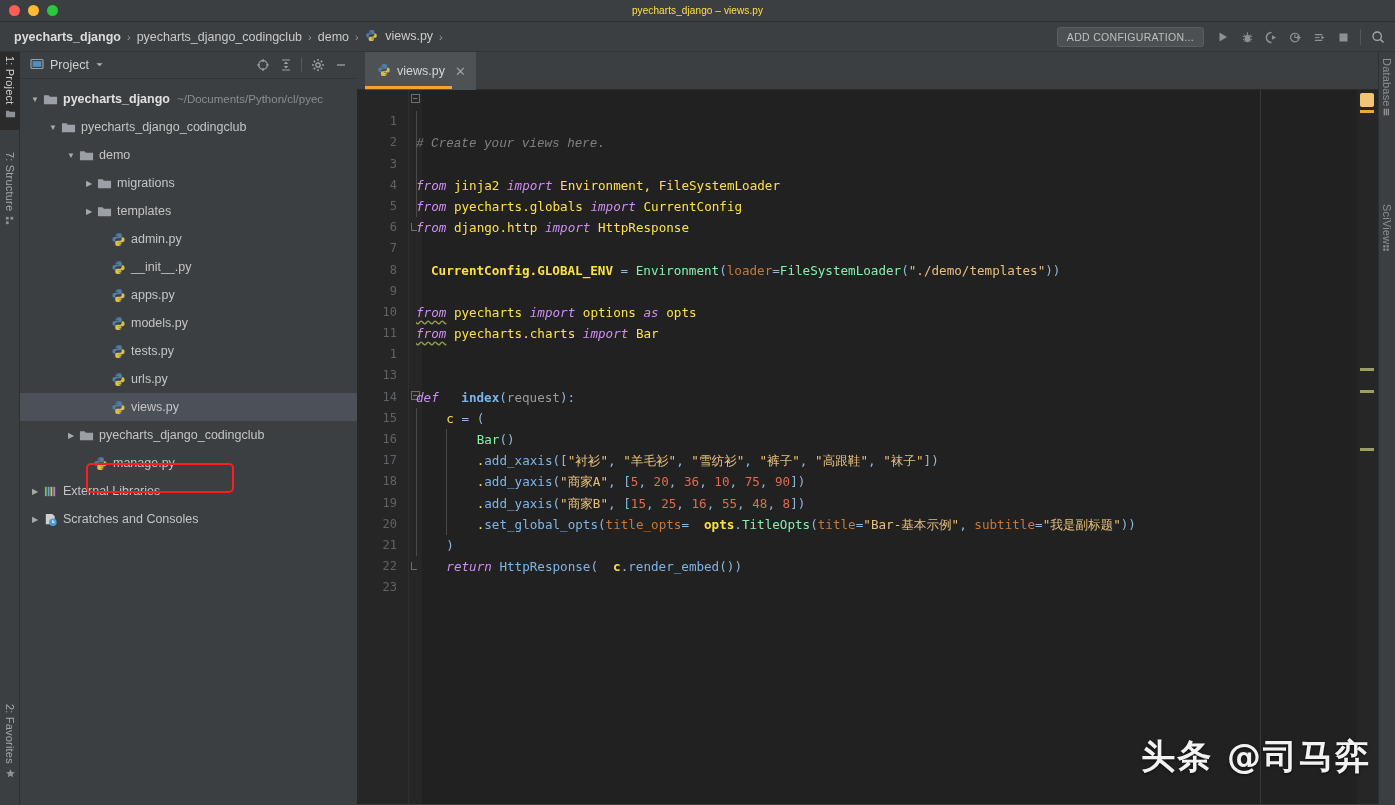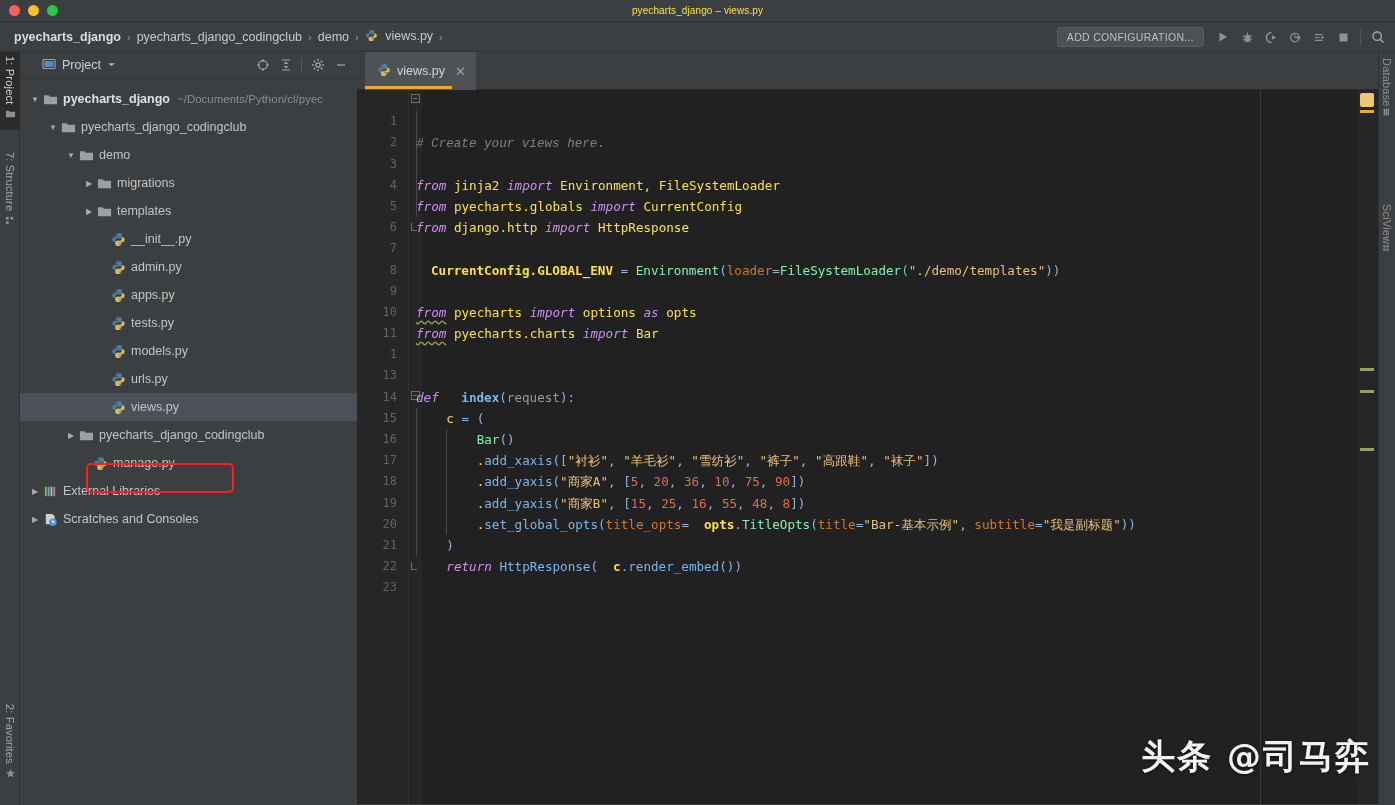--- a/index.html
+++ b/index.html
@@ -86,21 +86,20 @@
   }
 
   
   .proj{
     position:absolute; left:20px; top:52px; width:337px; height:753px;
     background:#3c3f41;
   }
   .proj-head{
     height:27px; display:flex; align-items:center; border-bottom:1px solid #323537;
     background:#3c3f41;
-    padding-left:12px;
   }
   .proj-title{
     display:flex; align-items:center; gap:6px; margin-left:10px;
     font-size:12.5px; color:#cfcfcf;
   }
   .proj-tools{
     margin-left:auto; display:flex; align-items:center; gap:2px; padding-right:6px;
   }
   .ptool{ width:21px; height:21px; display:flex; align-items:center; justify-content:center; opacity:.85; }
   .ptdiv{ width:1px; height:14px; background:#565a5c; margin:0 3px; }
@@ -452,33 +451,33 @@
 
       <div class="row">
         <span style="width:72px"></span>
         <span class="arrow none">▶</span>
         <span class="ico">
           <svg width="15" height="15" viewBox="0 0 16 16">
             <path d="M7.6 1.2c-2 0-2.6.8-2.6 1.9v1.6h3.2v.5H3.6c-1.2 0-2.1.8-2.1 2.6s.8 2.7 2 2.7h1.1V8.8c0-1.3 1-2.2 2.3-2.2h2.8c1 0 1.8-.8 1.8-1.8V3.1c0-1-.8-1.9-2-1.9H7.6zM6.3 2.2c.3 0 .6.3.6.6s-.3.6-.6.6-.6-.3-.6-.6.3-.6.6-.6z" fill="#4f7ea8"></path>
             <path d="M8.4 14.8c2 0 2.6-.8 2.6-1.9v-1.6H7.8v-.5h4.6c1.2 0 2.1-.8 2.1-2.6s-.8-2.7-2-2.7h-1.1v1.7c0 1.3-1 2.2-2.3 2.2H6.3c-1 0-1.8.8-1.8 1.8v1.7c0 1 .8 1.9 2 1.9h1.9zm1.3-1c-.3 0-.6-.3-.6-.6s.3-.6.6-.6.6.3.6.6-.3.6-.6.6z" fill="#d8bf4c"></path>
           </svg>
         </span>
-        <span>__init__.py</span>
+        <span>admin.py</span>
       </div>
 
       <div class="row">
         <span style="width:72px"></span>
         <span class="arrow none">▶</span>
         <span class="ico">
           <svg width="15" height="15" viewBox="0 0 16 16">
             <path d="M7.6 1.2c-2 0-2.6.8-2.6 1.9v1.6h3.2v.5H3.6c-1.2 0-2.1.8-2.1 2.6s.8 2.7 2 2.7h1.1V8.8c0-1.3 1-2.2 2.3-2.2h2.8c1 0 1.8-.8 1.8-1.8V3.1c0-1-.8-1.9-2-1.9H7.6zM6.3 2.2c.3 0 .6.3.6.6s-.3.6-.6.6-.6-.3-.6-.6.3-.6.6-.6z" fill="#4f7ea8"></path>
             <path d="M8.4 14.8c2 0 2.6-.8 2.6-1.9v-1.6H7.8v-.5h4.6c1.2 0 2.1-.8 2.1-2.6s-.8-2.7-2-2.7h-1.1v1.7c0 1.3-1 2.2-2.3 2.2H6.3c-1 0-1.8.8-1.8 1.8v1.7c0 1 .8 1.9 2 1.9h1.9zm1.3-1c-.3 0-.6-.3-.6-.6s.3-.6.6-.6.6.3.6.6-.3.6-.6.6z" fill="#d8bf4c"></path>
           </svg>
         </span>
-        <span>admin.py</span>
+        <span>__init__.py</span>
       </div>
 
       <div class="row">
         <span style="width:72px"></span>
         <span class="arrow none">▶</span>
         <span class="ico">
           <svg width="15" height="15" viewBox="0 0 16 16">
             <path d="M7.6 1.2c-2 0-2.6.8-2.6 1.9v1.6h3.2v.5H3.6c-1.2 0-2.1.8-2.1 2.6s.8 2.7 2 2.7h1.1V8.8c0-1.3 1-2.2 2.3-2.2h2.8c1 0 1.8-.8 1.8-1.8V3.1c0-1-.8-1.9-2-1.9H7.6zM6.3 2.2c.3 0 .6.3.6.6s-.3.6-.6.6-.6-.3-.6-.6.3-.6.6-.6z" fill="#4f7ea8"></path>
             <path d="M8.4 14.8c2 0 2.6-.8 2.6-1.9v-1.6H7.8v-.5h4.6c1.2 0 2.1-.8 2.1-2.6s-.8-2.7-2-2.7h-1.1v1.7c0 1.3-1 2.2-2.3 2.2H6.3c-1 0-1.8.8-1.8 1.8v1.7c0 1 .8 1.9 2 1.9h1.9zm1.3-1c-.3 0-.6-.3-.6-.6s.3-.6.6-.6.6.3.6.6-.3.6-.6.6z" fill="#d8bf4c"></path>
           </svg>
@@ -488,33 +487,33 @@
 
       <div class="row">
         <span style="width:72px"></span>
         <span class="arrow none">▶</span>
         <span class="ico">
           <svg width="15" height="15" viewBox="0 0 16 16">
             <path d="M7.6 1.2c-2 0-2.6.8-2.6 1.9v1.6h3.2v.5H3.6c-1.2 0-2.1.8-2.1 2.6s.8 2.7 2 2.7h1.1V8.8c0-1.3 1-2.2 2.3-2.2h2.8c1 0 1.8-.8 1.8-1.8V3.1c0-1-.8-1.9-2-1.9H7.6zM6.3 2.2c.3 0 .6.3.6.6s-.3.6-.6.6-.6-.3-.6-.6.3-.6.6-.6z" fill="#4f7ea8"></path>
             <path d="M8.4 14.8c2 0 2.6-.8 2.6-1.9v-1.6H7.8v-.5h4.6c1.2 0 2.1-.8 2.1-2.6s-.8-2.7-2-2.7h-1.1v1.7c0 1.3-1 2.2-2.3 2.2H6.3c-1 0-1.8.8-1.8 1.8v1.7c0 1 .8 1.9 2 1.9h1.9zm1.3-1c-.3 0-.6-.3-.6-.6s.3-.6.6-.6.6.3.6.6-.3.6-.6.6z" fill="#d8bf4c"></path>
           </svg>
         </span>
-        <span>tests.py</span>
+        <span>models.py</span>
       </div>
 
       <div class="row">
         <span style="width:72px"></span>
         <span class="arrow none">▶</span>
         <span class="ico">
           <svg width="15" height="15" viewBox="0 0 16 16">
             <path d="M7.6 1.2c-2 0-2.6.8-2.6 1.9v1.6h3.2v.5H3.6c-1.2 0-2.1.8-2.1 2.6s.8 2.7 2 2.7h1.1V8.8c0-1.3 1-2.2 2.3-2.2h2.8c1 0 1.8-.8 1.8-1.8V3.1c0-1-.8-1.9-2-1.9H7.6zM6.3 2.2c.3 0 .6.3.6.6s-.3.6-.6.6-.6-.3-.6-.6.3-.6.6-.6z" fill="#4f7ea8"></path>
             <path d="M8.4 14.8c2 0 2.6-.8 2.6-1.9v-1.6H7.8v-.5h4.6c1.2 0 2.1-.8 2.1-2.6s-.8-2.7-2-2.7h-1.1v1.7c0 1.3-1 2.2-2.3 2.2H6.3c-1 0-1.8.8-1.8 1.8v1.7c0 1 .8 1.9 2 1.9h1.9zm1.3-1c-.3 0-.6-.3-.6-.6s.3-.6.6-.6.6.3.6.6-.3.6-.6.6z" fill="#d8bf4c"></path>
           </svg>
         </span>
-        <span>models.py</span>
+        <span>tests.py</span>
       </div>
 
       <div class="row">
         <span style="width:72px"></span>
         <span class="arrow none">▶</span>
         <span class="ico">
           <svg width="15" height="15" viewBox="0 0 16 16">
             <path d="M7.6 1.2c-2 0-2.6.8-2.6 1.9v1.6h3.2v.5H3.6c-1.2 0-2.1.8-2.1 2.6s.8 2.7 2 2.7h1.1V8.8c0-1.3 1-2.2 2.3-2.2h2.8c1 0 1.8-.8 1.8-1.8V3.1c0-1-.8-1.9-2-1.9H7.6zM6.3 2.2c.3 0 .6.3.6.6s-.3.6-.6.6-.6-.3-.6-.6.3-.6.6-.6z" fill="#4f7ea8"></path>
             <path d="M8.4 14.8c2 0 2.6-.8 2.6-1.9v-1.6H7.8v-.5h4.6c1.2 0 2.1-.8 2.1-2.6s-.8-2.7-2-2.7h-1.1v1.7c0 1.3-1 2.2-2.3 2.2H6.3c-1 0-1.8.8-1.8 1.8v1.7c0 1 .8 1.9 2 1.9h1.9zm1.3-1c-.3 0-.6-.3-.6-.6s.3-.6.6-.6.6.3.6.6-.3.6-.6.6z" fill="#d8bf4c"></path>
           </svg>

